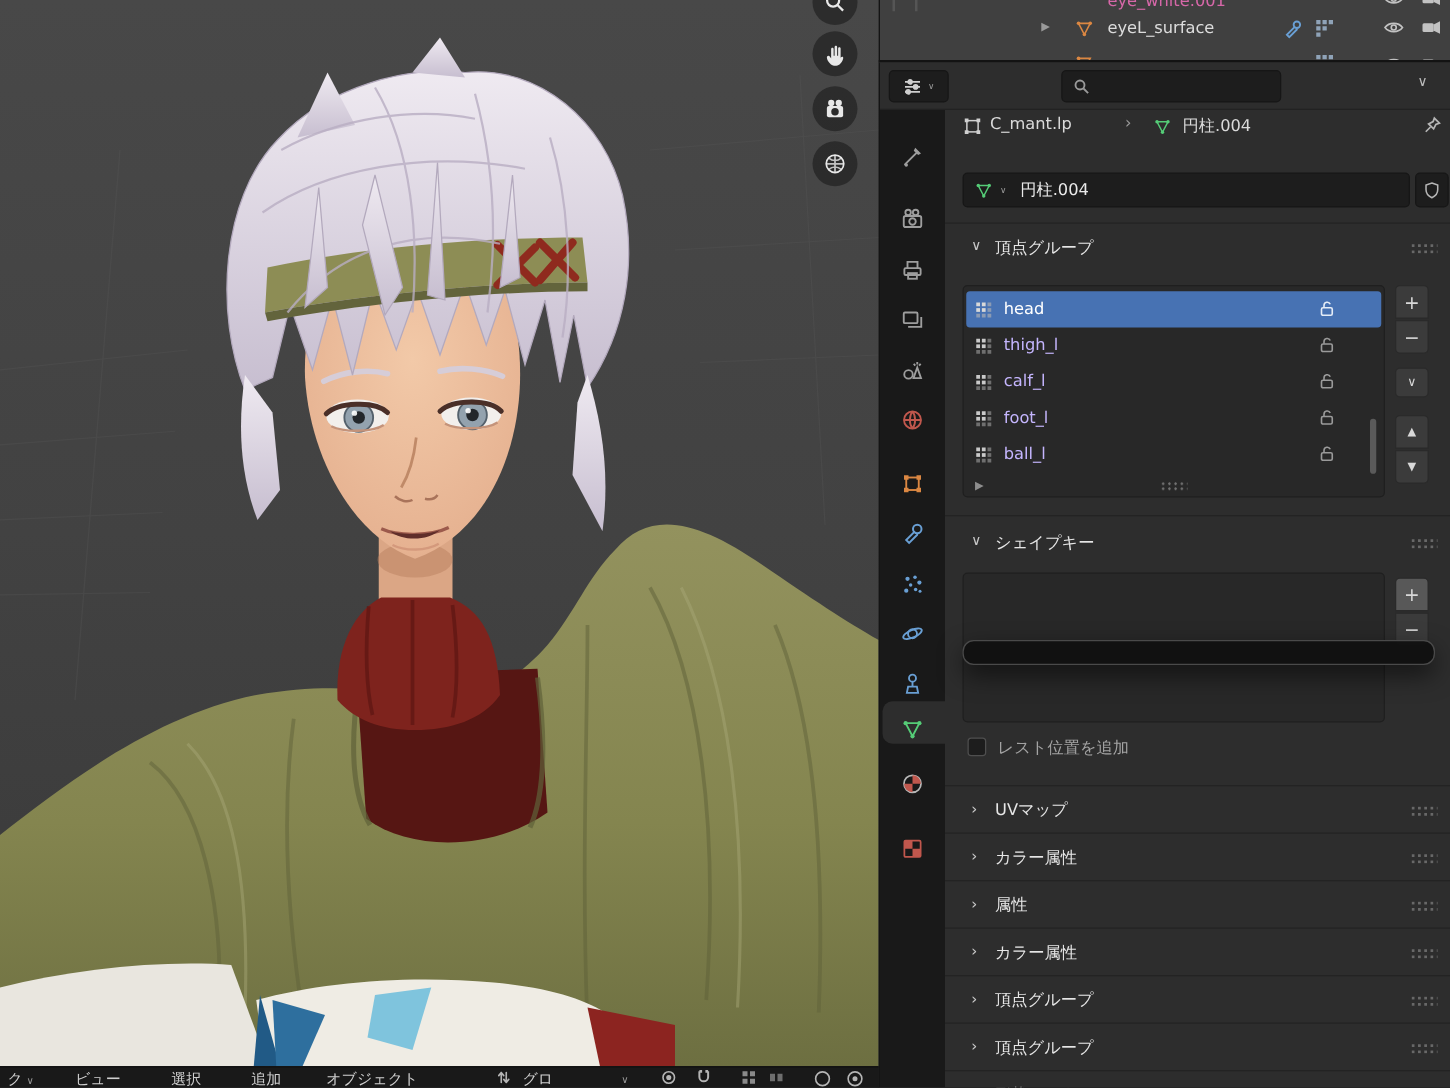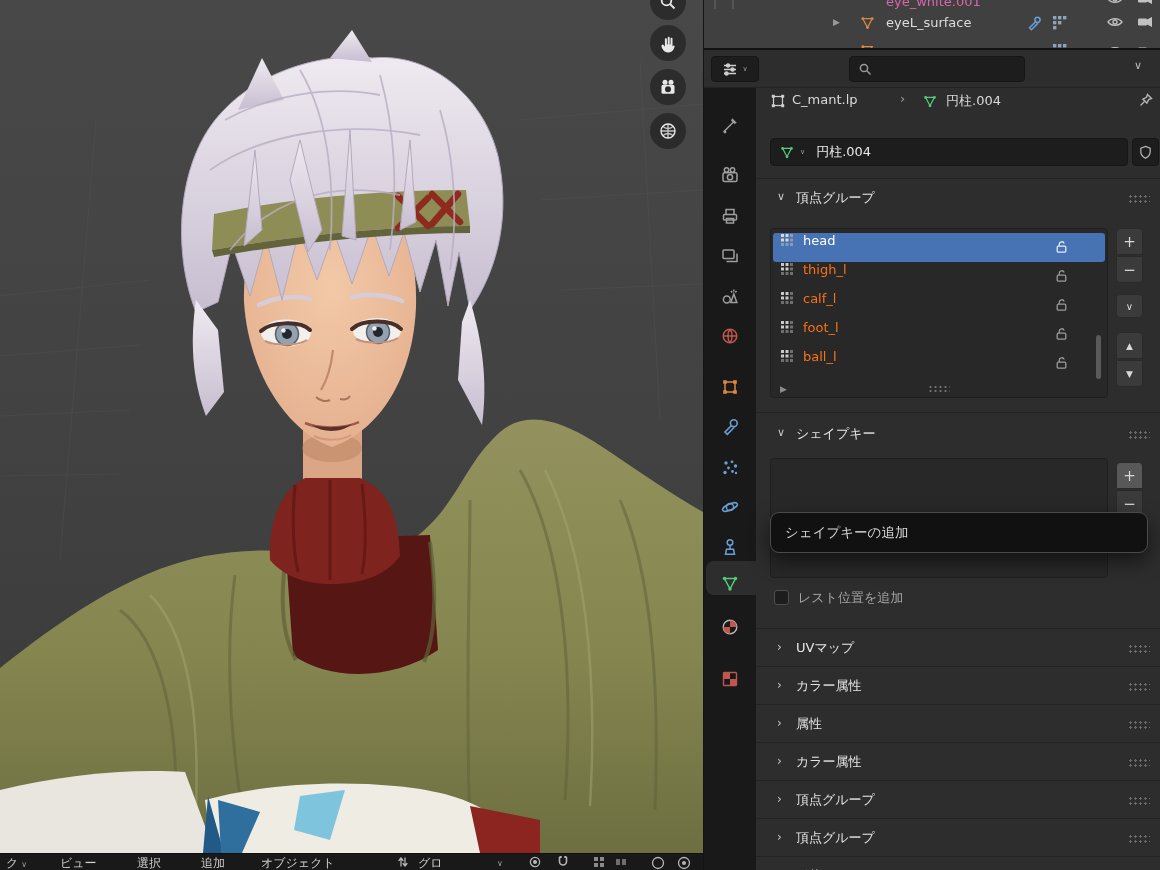--- a/index.html
+++ b/index.html
@@ -37,23 +37,23 @@
   .tab-active-bg{position:absolute;left:2px;top:511px;width:50px;height:34px;background:#2d2d2d;border-radius:8px 0 0 8px}
 
   .phead{position:absolute;left:52px;right:0;height:32px}
   .phead .pcaret{position:absolute;left:21px;top:8px;color:#c8c8c8;font-size:11px}
   .phead .ptitle{position:absolute;left:40px;top:7px;color:#e6e6e6;font-size:13px}
   .grip{position:absolute;right:10px;width:22px;height:9px;opacity:.85;
     background-image:radial-gradient(#737373 1px,transparent 1.3px);background-size:5px 5px}
 
   #vg-list,#sk-list{position:absolute;left:66px;width:338px;background:#282828;
     border:1px solid #1f1f1f;border-radius:4px;overflow:hidden}
-  .vrow{position:absolute;left:2px;right:2px;height:29px;border-radius:3px;display:flex;cursor:default}
+  .vrow{position:absolute;left:2px;right:2px;height:29px;border-radius:3px;display:flex;align-items:center;cursor:default}
   .vrow .vg-ic{margin-left:7px}
-  .vrow .vlabel{margin-left:9px;color:#f97316;font-size:13px}
+  .vrow .vlabel{margin-left:9px;color:#c4b5fd;font-size:13px}
   .vrow .lock{position:absolute;right:36px;top:7px;color:#9a9a9a}
   .vrow.sel{background:#4772b3}
   .vrow.sel .vlabel{color:#fff}
   .vrow.sel .lock{color:#e4ecf7}
   .scrollthumb{position:absolute;right:6px;width:5px;border-radius:2.5px;background:#5a5a5a}
   .listfoot-tri{position:absolute;left:9px;bottom:3px;color:#8d8d8d;font-size:9px}
   .listfoot-grip{position:absolute;left:50%;transform:translateX(-50%);bottom:4px;width:22px;height:8px;
     background-image:radial-gradient(#737373 1px,transparent 1.3px);background-size:5px 4px}
 
   .sidebtn{position:absolute;left:412px;width:27px;height:27px;background:#3b3b3b;border:1px solid #2a2a2a;
@@ -654,21 +654,20 @@
       <span class="pcaret">∨</span>
       <span class="ptitle">シェイプキー</span>
       <span class="grip" style="top:12px"></span>
     </div>
 
     <div id="sk-list" style="top:408px;height:120px"></div>
     <div class="sidebtn hover" style="top:412px;border-radius:4px 4px 0 0">+</div>
     <div class="sidebtn" style="top:440px;border-radius:0 0 4px 4px">−</div>
 
     <div id="tooltip">
-      <div class="tt1">シェイプキーの追加</div>
     </div>
 
     <span class="checkbox" style="left:70px;top:540px"></span>
     <span class="abs" style="left:94px;top:539px;color:#a3a3a3;font-size:13px;cursor:pointer">レスト位置を追加</span>
 
     <div class="secrow" style="top:578px">
       <span class="scaret">›</span>
       <span class="stitle">UVマップ</span>
       <span class="grip"></span>
     </div>

